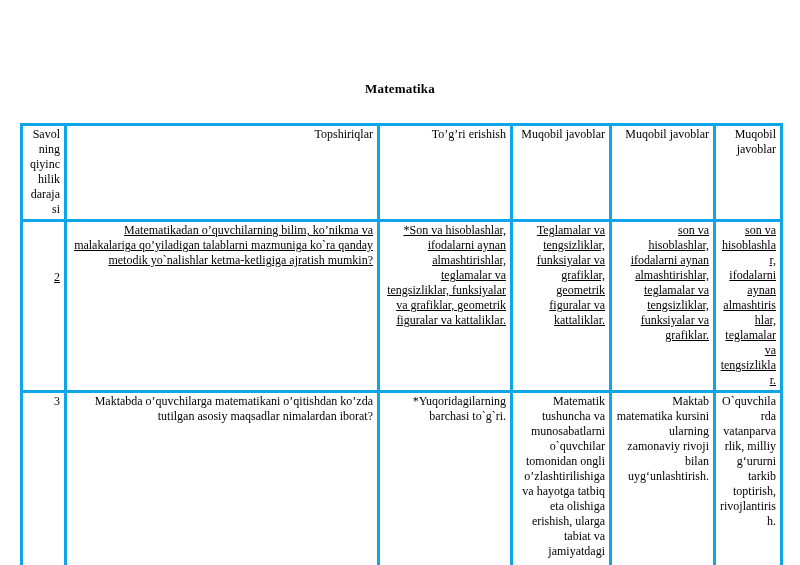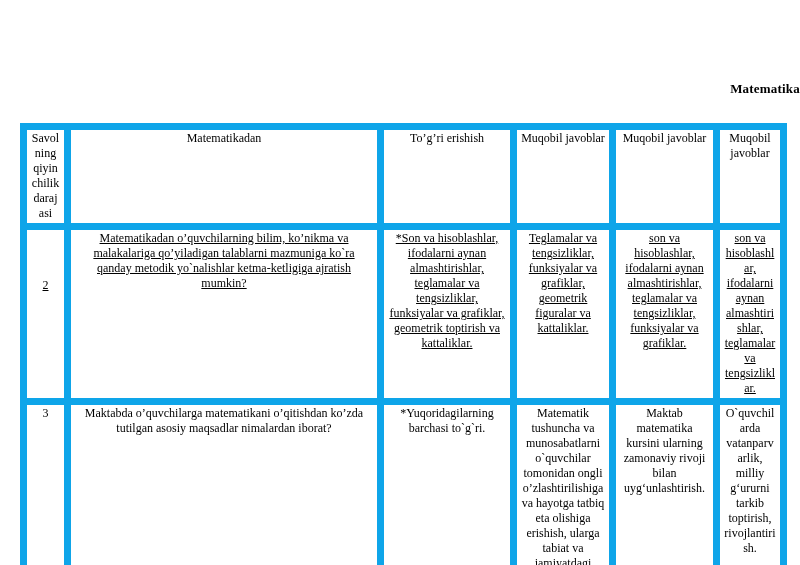--- a/index.html
+++ b/index.html
@@ -11,39 +11,39 @@
     color: #000000;
     font-family: "Liberation Serif", serif;
     overflow: hidden;
     position: relative;
   }
   .doc-title {
     position: absolute;
     top: 81px;
     left: 0;
     width: 800px;
-    text-align: right;
+    text-align: center;
     font-weight: bold;
     font-size: 13px;
     letter-spacing: 0.2px;
   }
   table.q-table {
     position: absolute;
     top: 123px;
     left: 20px;
     width: 760px;
     border-collapse: collapse;
     table-layout: fixed;
     font-size: 12px;
     line-height: 15px;
   }
   .q-table th, .q-table td {
-    border: 7px solid #0ea5e9;
+    border: 3px solid #0ea5e9;
     vertical-align: top;
-    text-align: center;
+    text-align: right;
     font-weight: normal;
     padding: 1px 4px 2px 4px;
     overflow-wrap: break-word;
     word-wrap: break-word;
   }
   col.c0 { width: 44px; }
   col.c1 { width: 313px; }
   col.c2 { width: 133px; }
   col.c3 { width: 99px; }
   col.c4 { width: 104px; }
@@ -66,31 +66,31 @@
         <col class="c1">
         <col class="c2">
         <col class="c3">
         <col class="c4">
         <col class="c5">
     </colgroup>
 
     <tbody>
         <tr class="header-row">
       <th>Savolning qiyinchilik darajasi</th>
-      <th>Matematikadan</th>
+      <th>Topshiriqlar</th>
       <th>To’g’ri erishish</th>
       <th>Muqobil javoblar</th>
       <th>Muqobil javoblar</th>
       <th>Muqobil javoblar</th>
     </tr>
 
     <tr class="row-q2">
       <td class="difficulty-offset">2</td>
       <td>Matematikadan o’quvchilarning bilim, ko’nikma va malakalariga qo’yiladigan talablarni mazmuniga ko`ra qanday metodik yo`nalishlar ketma-ketligiga ajratish mumkin?</td>
-      <td>*Son va hisoblashlar, ifodalarni aynan almashtirishlar, teglamalar va tengsizliklar, funksiyalar va grafiklar, geometrik toptirish va kattaliklar.</td>
+      <td>*Son va hisoblashlar, ifodalarni aynan almashtirishlar, teglamalar va tengsizliklar, funksiyalar va grafiklar, geometrik figuralar va kattaliklar.</td>
       <td>Teglamalar va tengsizliklar, funksiyalar va grafiklar, geometrik figuralar va kattaliklar.</td>
       <td>son va hisoblashlar, ifodalarni aynan almashtirishlar, teglamalar va tengsizliklar, funksiyalar va grafiklar.</td>
       <td>son va hisoblashlar, ifodalarni aynan almashtirishlar, teglamalar va tengsizliklar.</td>
     </tr>
 
     <tr class="row-q3">
       <td>3</td>
       <td>Maktabda o’quvchilarga matematikani o’qitishdan ko’zda tutilgan asosiy maqsadlar nimalardan iborat?</td>
       <td>*Yuqoridagilarning barchasi to`g`ri.</td>
       <td>Matematik tushuncha va munosabatlarni o`quvchilar tomonidan ongli o’zlashtirilishiga va hayotga tatbiq eta olishiga erishish, ularga tabiat va jamiyatdagi</td>

